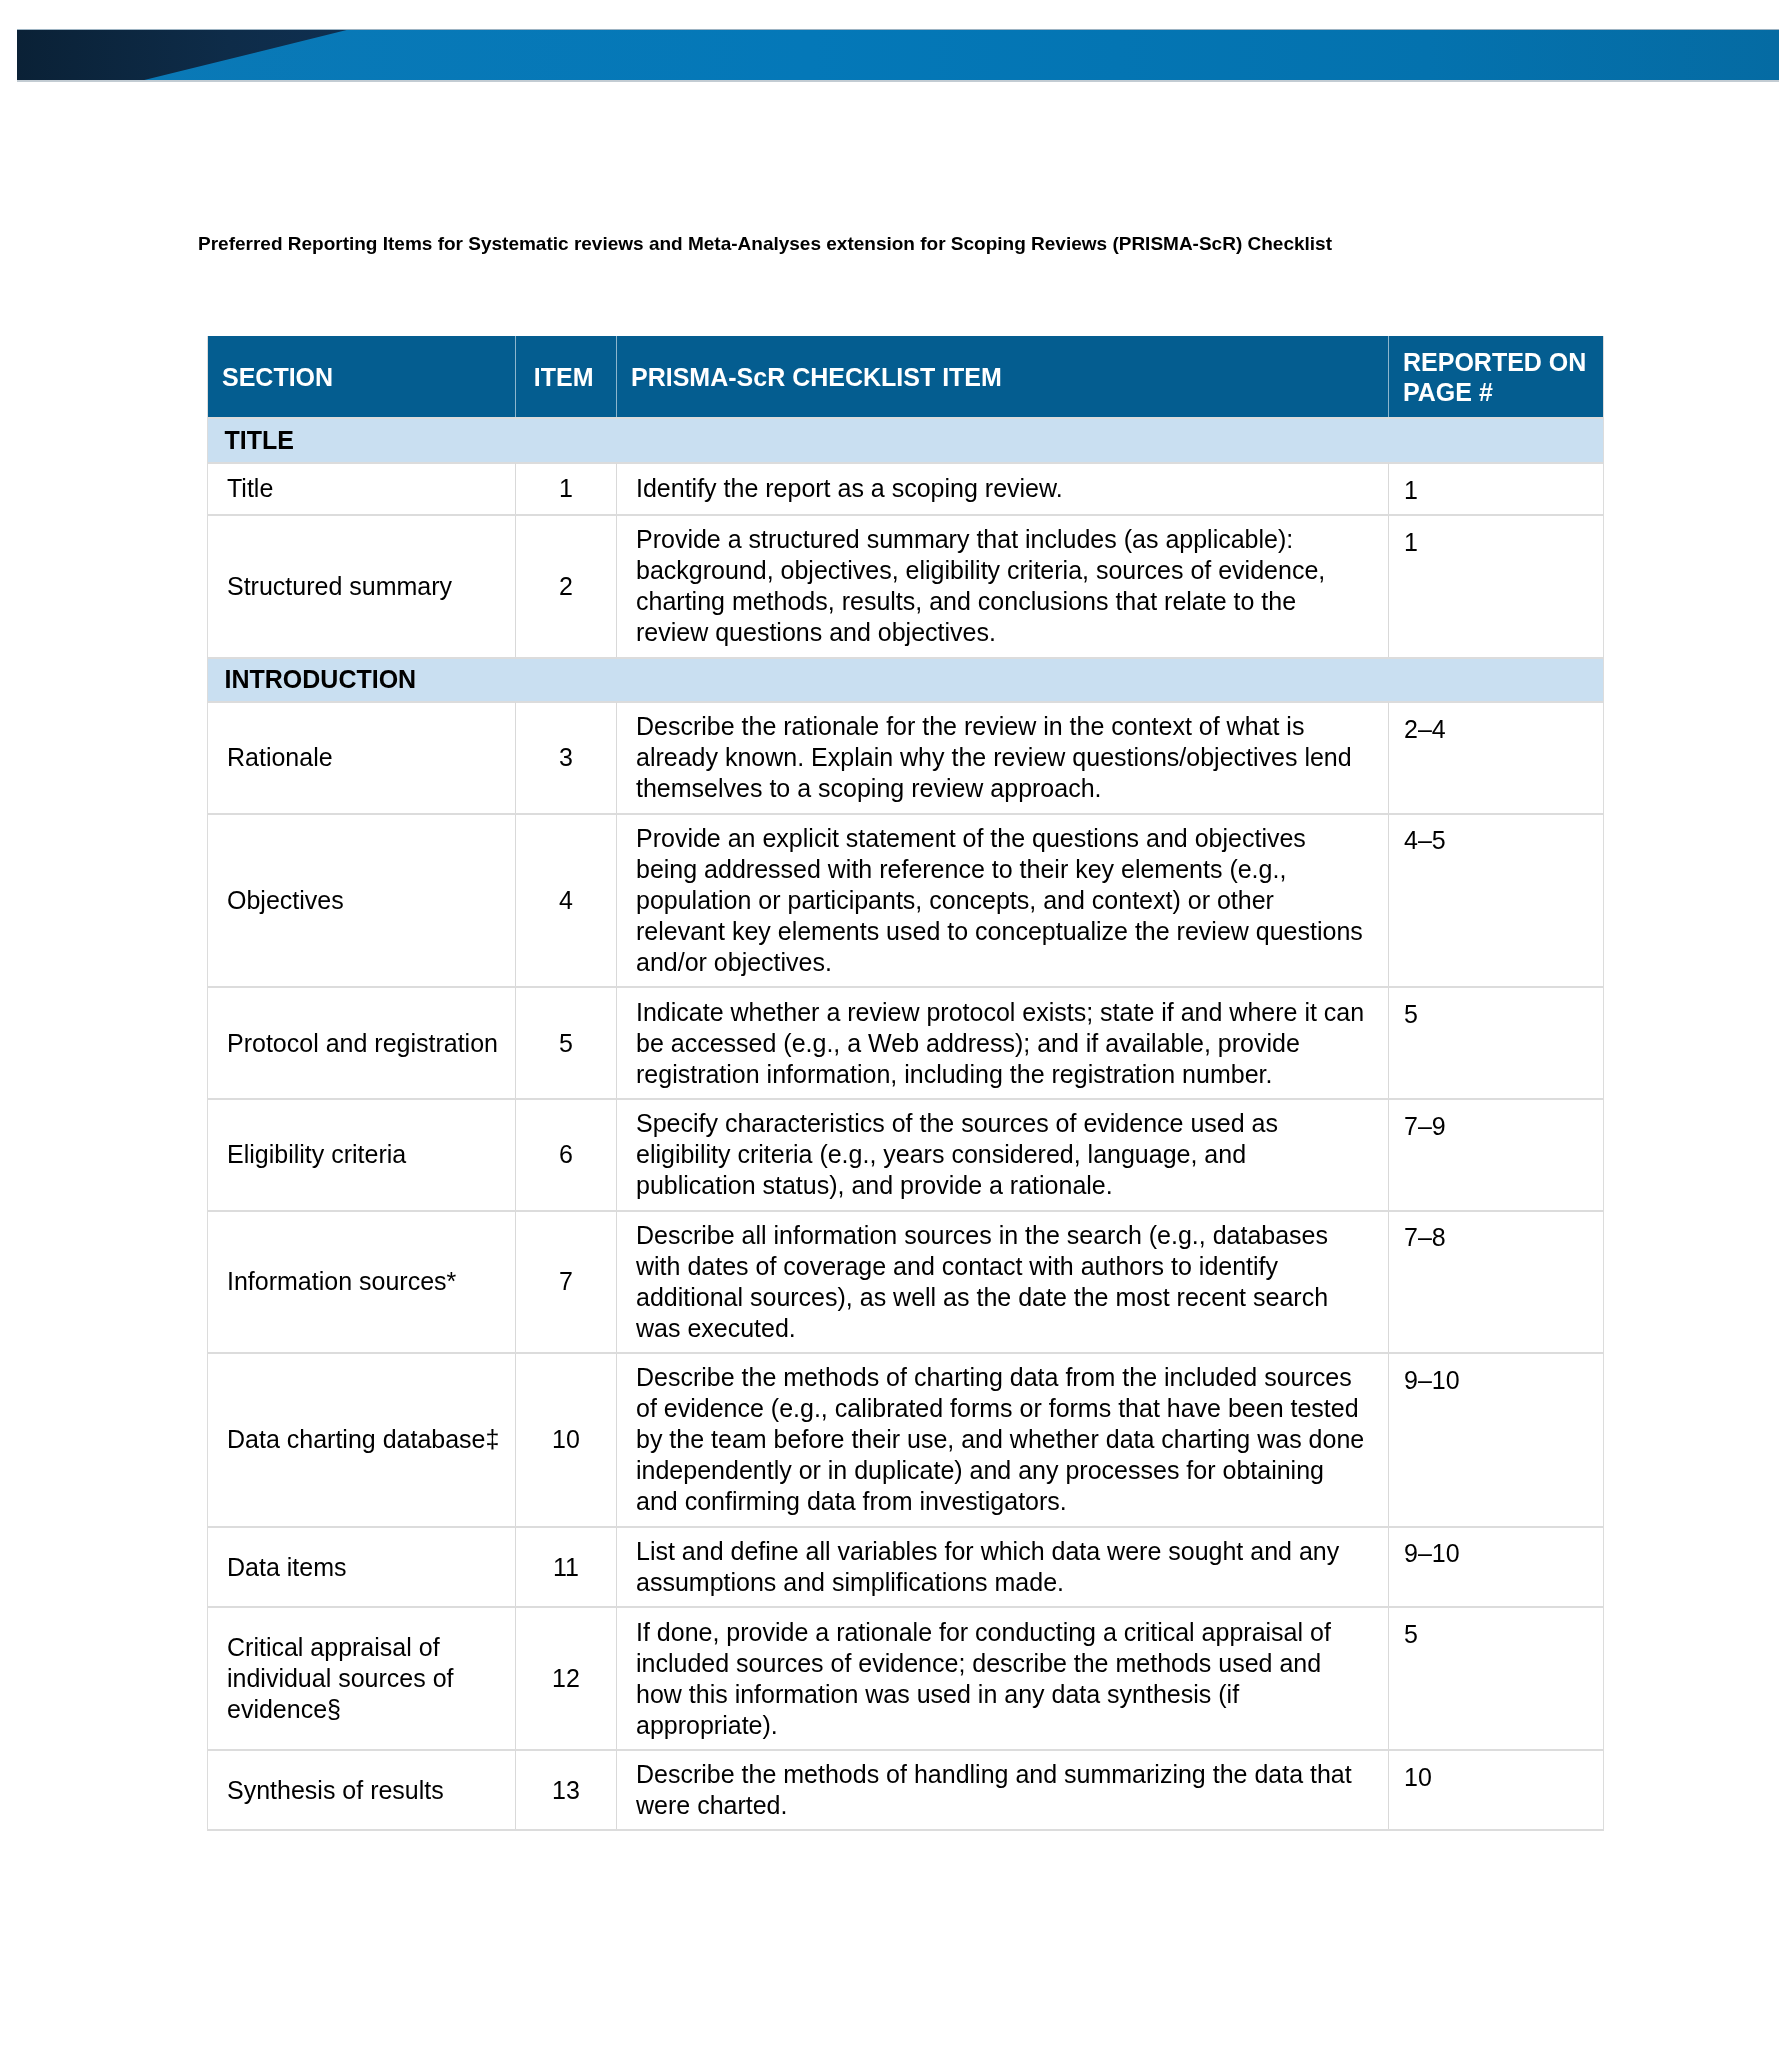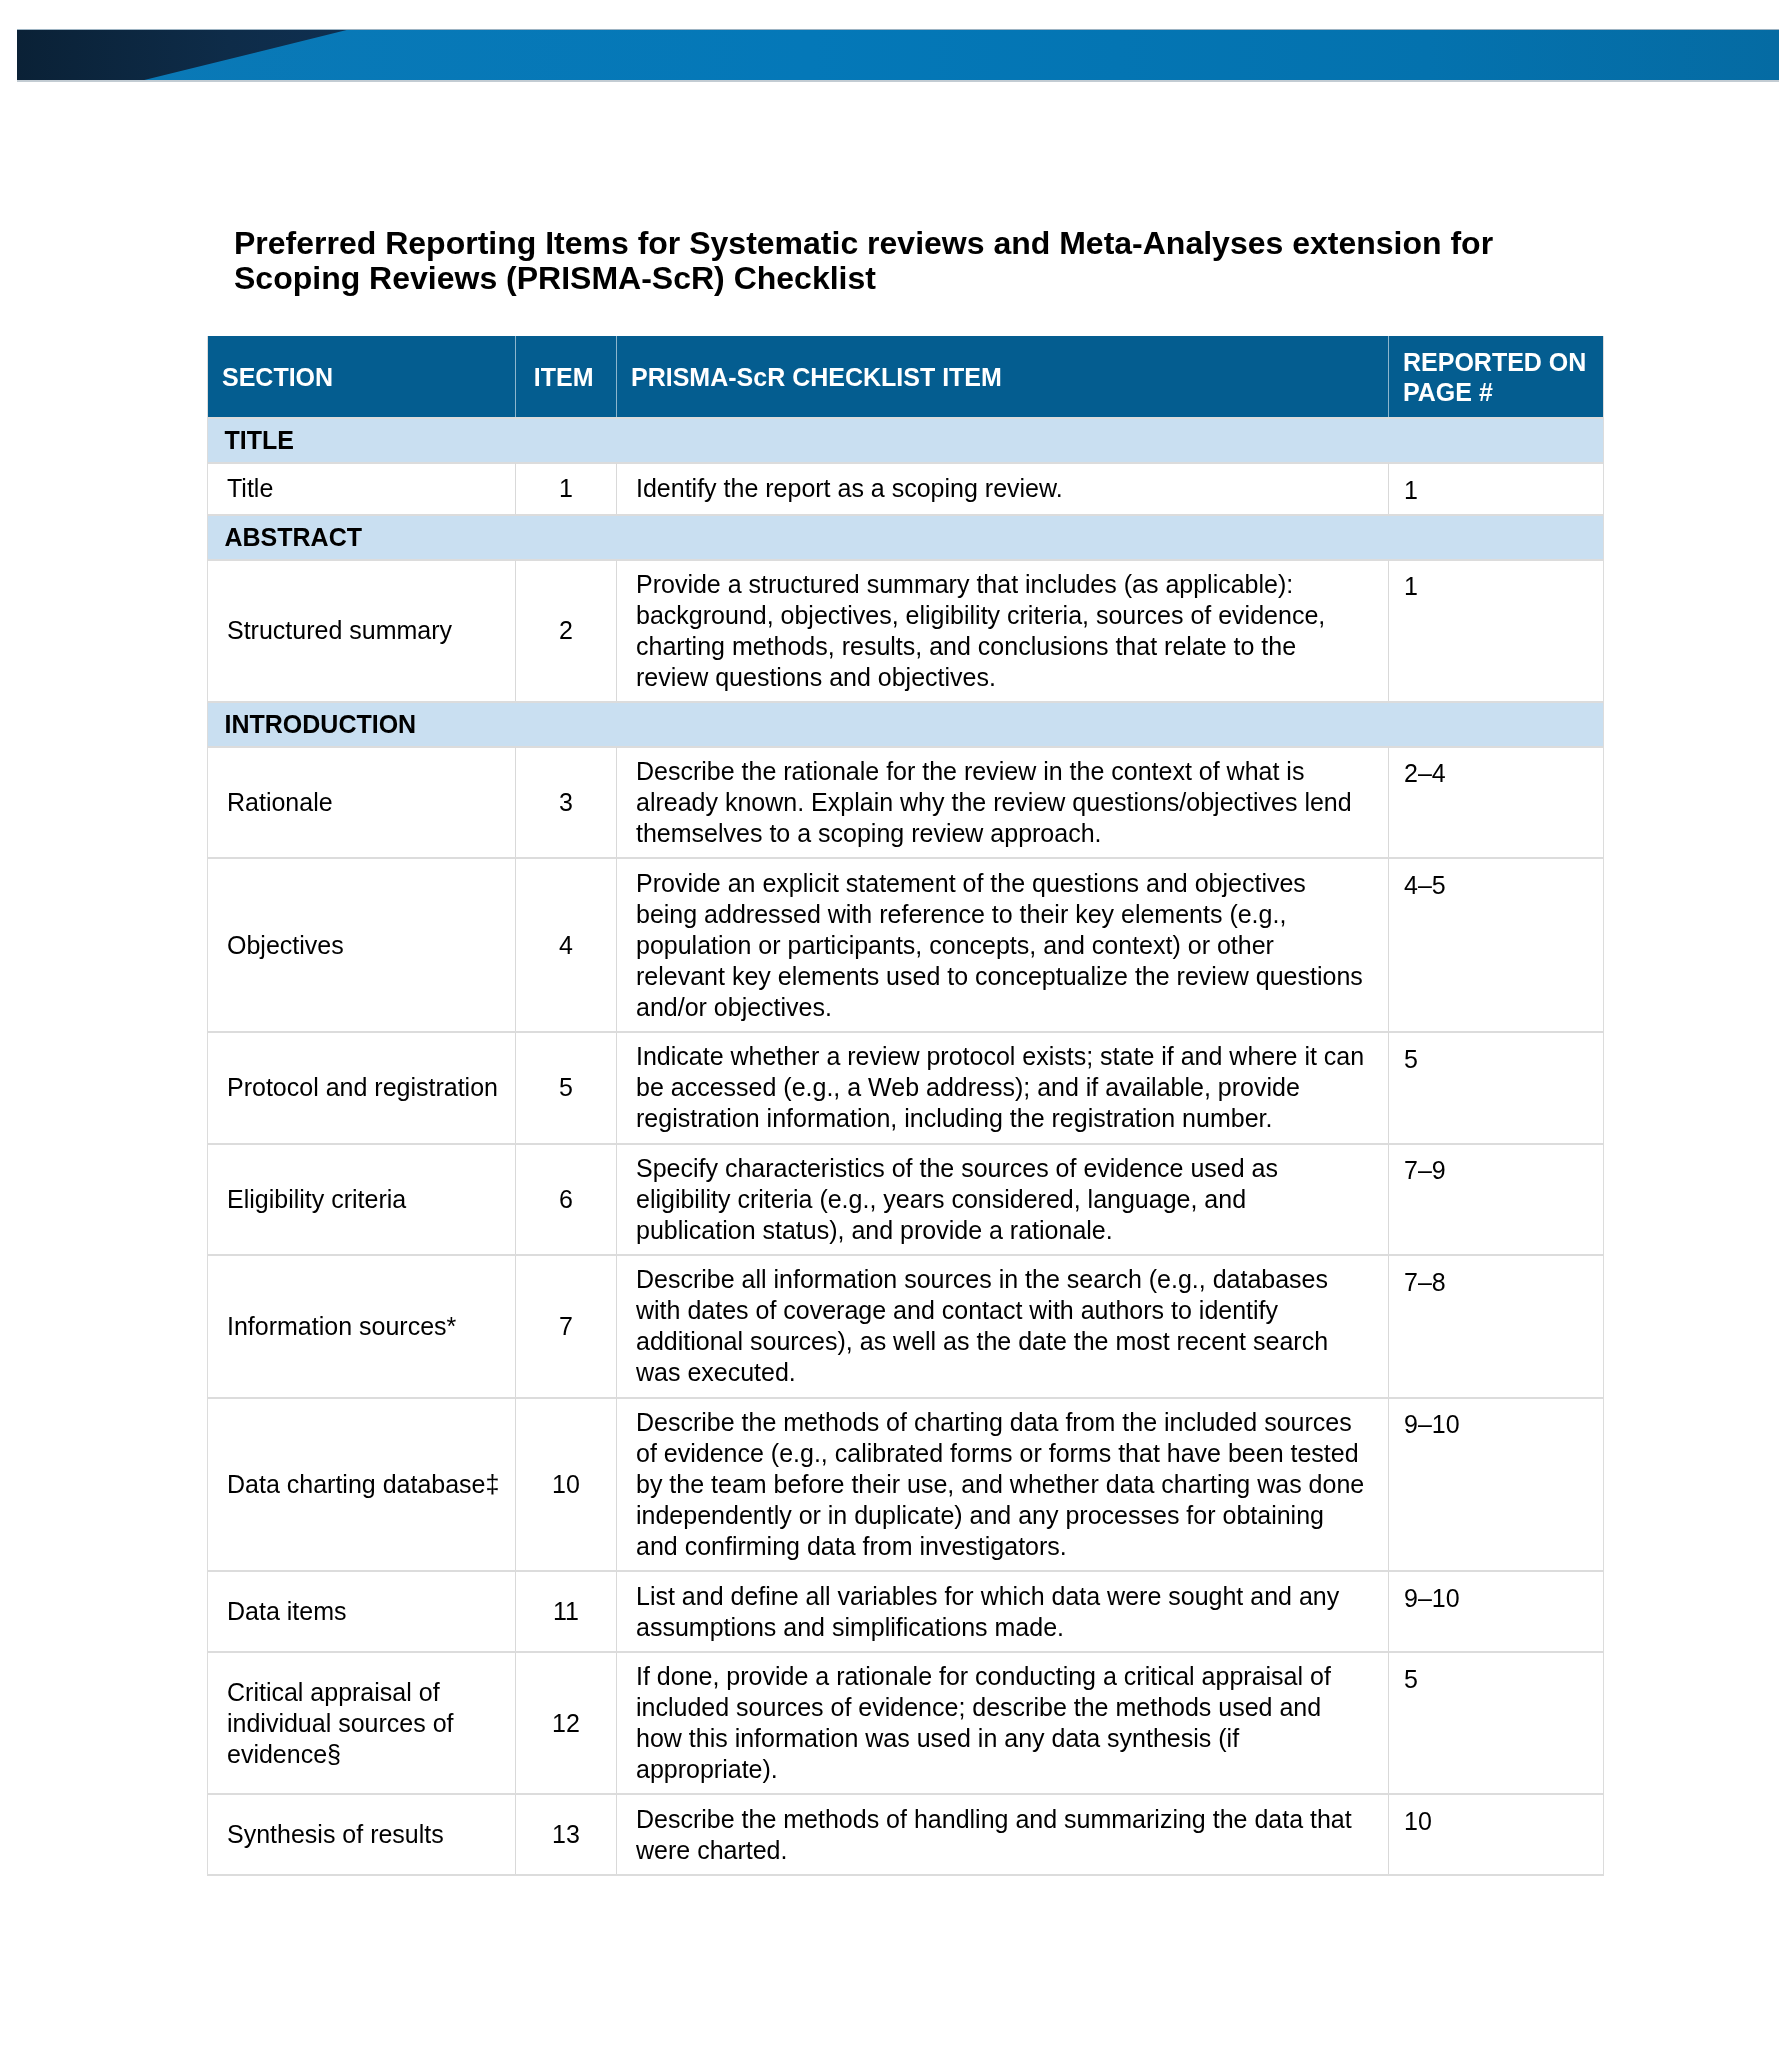--- a/index.html
+++ b/index.html
@@ -16,21 +16,21 @@
   }
   .banner-wedge {
     position:absolute; top:0; left:0; width:355px; height:100%;
     background:linear-gradient(90deg,#0a2136 0%,#0e2c49 60%,#0f3052 100%);
     clip-path:polygon(0 0, 93% 0, 36% 100%, 0 100%);
   }
 
   
   .doc-title {
     position:absolute; top:226px; left:198px; width:1347px;
-    font-size:32px; line-height:35px; font-weight:bold; color:#000;margin-left:36px;
+    font-size:19px; line-height:35px; font-weight:bold; color:#000;
   }
 
   
   table.checklist {
     position:absolute; top:336px; left:207px; width:1395px;
     border-collapse:separate; border-spacing:0; table-layout:fixed;
     font-size:25px; line-height:31px;
     border-left:1.7px solid #dcdcdc; border-right:1.7px solid #dcdcdc; border-bottom:2.5px solid #dcdcdc;
   }
   th, td { box-sizing:border-box; }
@@ -89,23 +89,20 @@
     <tbody>
         <tr class="band">
           <td colspan="4">TITLE</td>
         </tr>
         <tr class="item-row">
           <td class="c-label">Title</td>
           <td class="c-item">1</td>
           <td class="c-text">Identify the report as a scoping review.</td>
           <td class="c-page">1</td>
         </tr>
-        <tr class="band">
-          <td colspan="4">ABSTRACT</td>
-        </tr>
         <tr class="item-row">
           <td class="c-label">Structured summary</td>
           <td class="c-item">2</td>
           <td class="c-text">Provide a structured summary that includes (as applicable): background, objectives, eligibility criteria, sources of evidence, charting methods, results, and conclusions that relate to the review questions and objectives.</td>
           <td class="c-page">1</td>
         </tr>
         <tr class="band">
           <td colspan="4">INTRODUCTION</td>
         </tr>
         <tr class="item-row">

